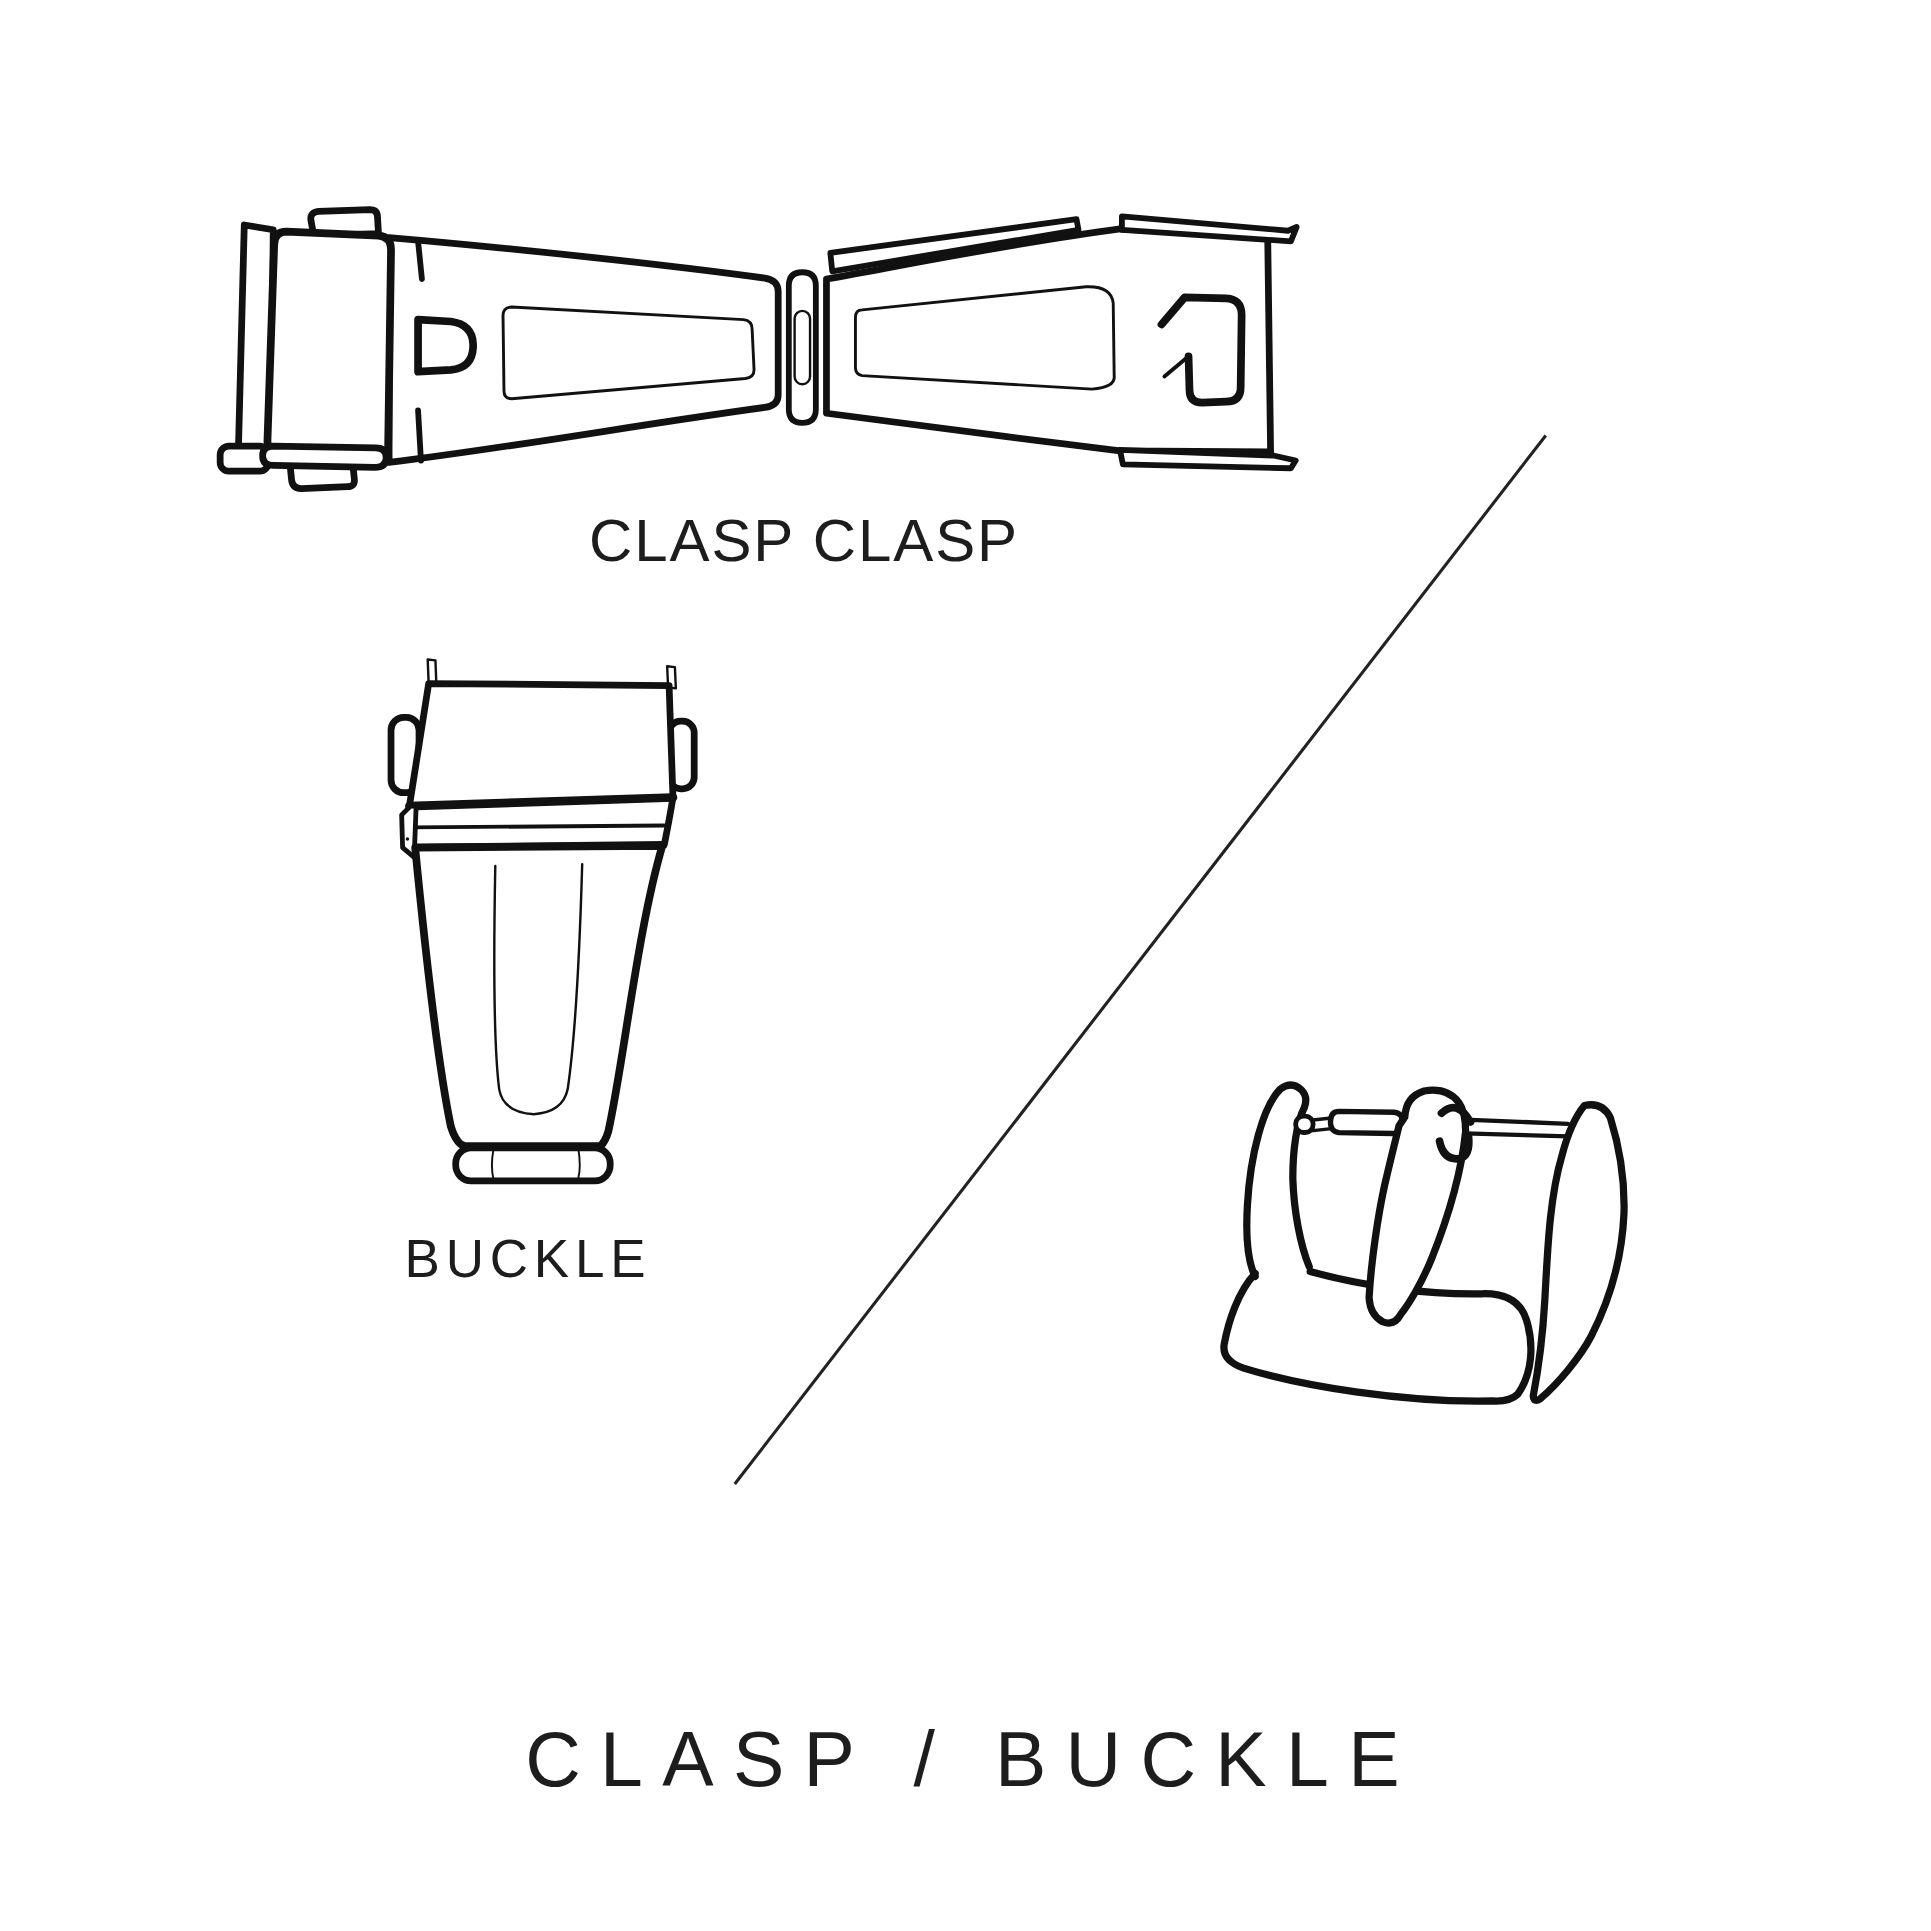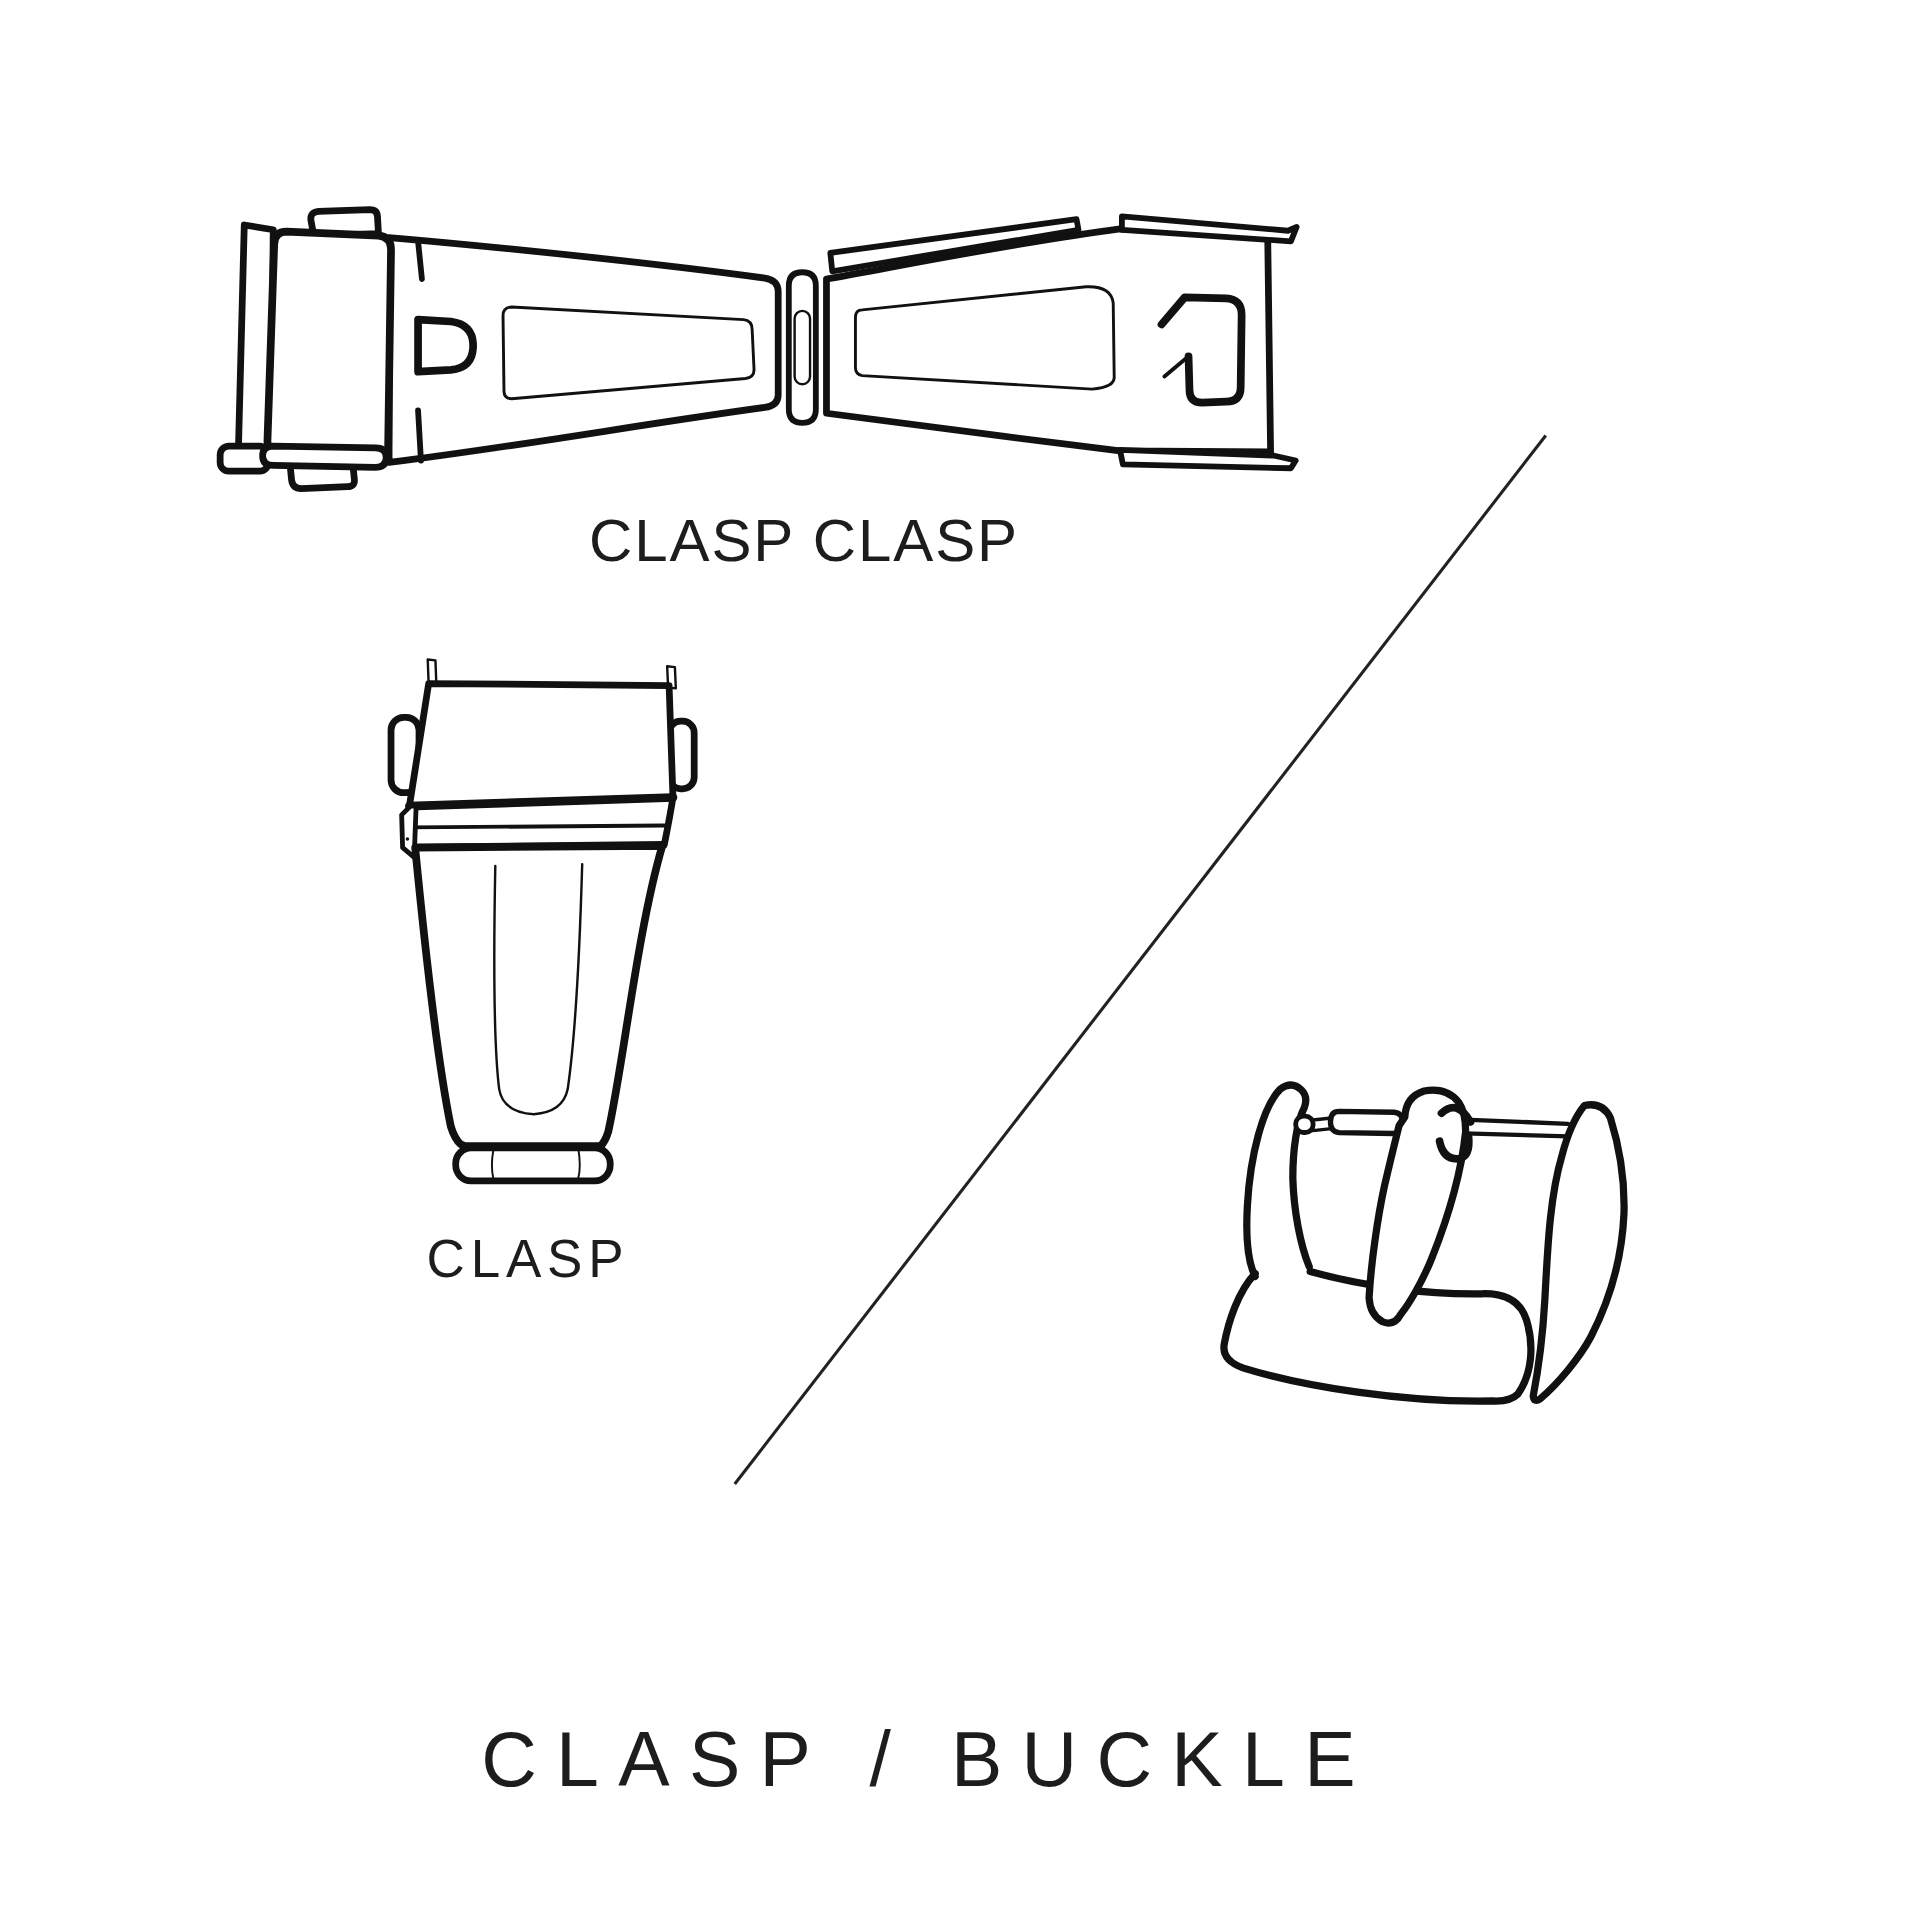--- a/index.html
+++ b/index.html
@@ -1,20 +1,20 @@
 <!DOCTYPE html>
 <html><head>
 <meta charset="utf-8">
 <style>
   html,body{margin:0;padding:0;}
   body{width:1931px;height:1931px;background:#ffffff;position:relative;font-family:"Liberation Sans",sans-serif;}
   .label{position:absolute;color:#1d1d1d;white-space:nowrap;transform:translateX(-50%);}
   #label-open{left:804px;top:506px;font-size:60px;letter-spacing:1.9px;}
   #label-closed{left:528px;top:1228px;font-size:53px;letter-spacing:5.8px;}
-  #label-title{left:928px;top:1715px;font-size:77px;letter-spacing:19.3px;}
+  #label-title{left:972px;top:1715px;font-size:77px;letter-spacing:19.3px;}
   svg{position:absolute;left:0;top:0;}
   .ink{stroke:#111111;fill:none;stroke-linecap:round;stroke-linejoin:round;}
   .w{fill:#ffffff;}
 </style>
 </head>
 <body>
 
 <svg width="1931" height="1931" viewBox="0 0 2000 2000">
 
   <g>
@@ -69,15 +69,15 @@
     <path class="ink" stroke-width="3.5" d="M1360,1160 L1379,1158 M1360,1171 L1379,1169"></path>
     <path class="ink w" stroke-width="5.5" d="M1387,1151 L1444,1152 Q1453,1153 1453,1163 Q1453,1174 1443,1174 L1387,1173 Q1378,1172 1378,1162 Q1378,1151 1387,1151 Z"></path>
     <path class="ink" stroke-width="4.5" d="M1453,1157 L1624,1164 M1453,1172 L1624,1177"></path>
     <path class="ink w" stroke-width="7.5" d="M1455,1157 Q1456,1136 1475,1130 Q1499,1126 1511,1142 Q1518,1152 1518,1172 C1514,1210 1501,1258 1483,1303 C1473,1328 1459,1351 1451,1361 Q1444,1374 1432,1369 Q1419,1362 1418,1344 C1420,1308 1427,1260 1434,1228 C1440,1202 1446,1178 1449,1166 Z"></path>
     <path class="ink" stroke-width="8" d="M1493,1153 Q1509,1138 1523,1162"></path>
     <path class="ink" stroke-width="8" d="M1491,1182 Q1495,1202 1512,1200 Q1523,1197 1521,1177"></path>
   </g>
 </svg>
 
 <div class="label" id="label-open">CLASP CLASP</div>
-<div class="label" id="label-closed">CLASP</div>
+<div class="label" id="label-closed">BUCKLE</div>
 <div class="label" id="label-title">CLASP / BUCKLE</div>
 
 
 </body></html>

